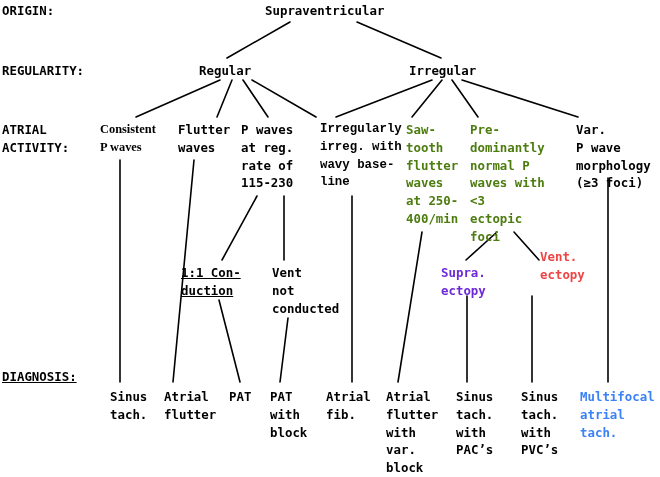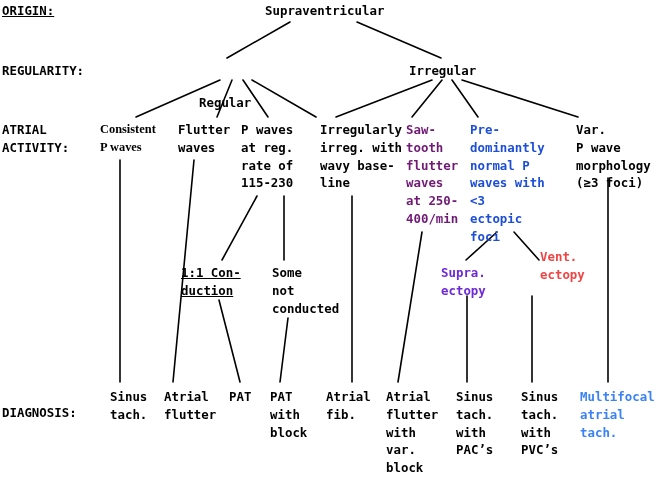--- a/index.html
+++ b/index.html
@@ -63,62 +63,62 @@
       <line x1="422" y1="232" x2="398" y2="382" stroke="#000000" stroke-width="1.6" stroke-linecap="round"></line>
       <line x1="497" y1="232" x2="466" y2="260" stroke="#000000" stroke-width="1.6" stroke-linecap="round"></line>
       <line x1="514" y1="232" x2="539" y2="260" stroke="#000000" stroke-width="1.6" stroke-linecap="round"></line>
       <line x1="608" y1="178" x2="608" y2="382" stroke="#000000" stroke-width="1.6" stroke-linecap="round"></line>
       <line x1="219" y1="300" x2="240" y2="382" stroke="#000000" stroke-width="1.6" stroke-linecap="round"></line>
       <line x1="288" y1="318" x2="280" y2="382" stroke="#000000" stroke-width="1.6" stroke-linecap="round"></line>
       <line x1="467" y1="296" x2="467" y2="382" stroke="#000000" stroke-width="1.6" stroke-linecap="round"></line>
       <line x1="532" y1="296" x2="532" y2="382" stroke="#000000" stroke-width="1.6" stroke-linecap="round"></line>
     </svg>
   <div id="labels-layer">
-      <div class="rowlabel" style="left: 2px; top: 2px; text-decoration: underline;">ORIGIN:</div>
+      <div class="rowlabel" style="left: 2px; top: 2px;">ORIGIN:</div>
       <div class="rowlabel" style="left: 2px; top: 62px; text-align: center;">REGULARITY:</div>
       <div class="rowlabel" style="left: 2px; top: 121px;">ATRIAL</div>
       <div class="rowlabel" style="left: 2px; top: 139px;">ACTIVITY:</div>
-      <div class="rowlabel" style="left: 2px; top: 404px;">DIAGNOSIS:</div>
+      <div class="rowlabel" style="left: 2px; top: 368px; text-decoration: underline;">DIAGNOSIS:</div>
     </div>
   <div id="nodes-layer">
       <div class="node" style="left: 265px; top: 2px; color: rgb(0, 0, 0);">Supraventricular</div>
-      <div class="node" style="left: 199px; top: 62px; color: rgb(0, 0, 0); margin-top: 32px;">Regular</div>
+      <div class="node" style="left: 199px; top: 62px; color: rgb(0, 0, 0);">Regular</div>
       <div class="node" style="left: 409px; top: 62px; color: rgb(0, 0, 0);">Irregular</div>
       <div class="node" style="left: 100px; top: 121px; color: rgb(0, 0, 0); font-family: Liberation Serif, serif;">Consistent
 P waves</div>
       <div class="node" style="left: 178px; top: 121px; color: rgb(0, 0, 0);">Flutter
 waves</div>
       <div class="node" style="left: 241px; top: 121px; color: rgb(0, 0, 0);">P waves
 at reg.
 rate of
 115-230</div>
-      <div class="node" style="left: 320px; top: 121px; color: rgb(0, 0, 0);">Irregularly
+      <div class="node" style="left: 320px; top: 121px; color: rgb(0, 0, 0); font-family: Liberation Mono, monospace;">Irregularly
 irreg. with
 wavy base-
 line</div>
-      <div class="node" style="left: 406px; top: 121px; color: #701a75;">Saw-
+      <div class="node" style="left: 406px; top: 121px; color: #4d7c0f;">Saw-
 tooth
 flutter
 waves
 at 250-
 400/min</div>
-      <div class="node" style="left: 470px; top: 121px; color: #1d4ed8;">Pre-
+      <div class="node" style="left: 470px; top: 121px; color: #4d7c0f;">Pre-
 dominantly
 normal P
 waves with
 &lt;3
 ectopic
 foci</div>
       <div class="node" style="left: 576px; top: 121px; color: rgb(0, 0, 0);">Var.
 P wave
 morphology
 (≥3 foci)</div>
       <div class="node" style="left: 181px; top: 264px; color: rgb(0, 0, 0); text-decoration: underline;">1:1 Con-
 duction</div>
-      <div class="node" style="left: 272px; top: 264px; color: rgb(0, 0, 0);">Some
+      <div class="node" style="left: 272px; top: 264px; color: rgb(0, 0, 0);">Vent
 not
 conducted</div>
       <div class="node" style="left: 441px; top: 264px; color: #6d28d9;">Supra.
 ectopy</div>
       <div class="node" style="left: 516px; top: 248px; color: #ef4444; margin-left: 24px;">Vent.
 ectopy</div>
       <div class="node" style="left: 110px; top: 388px; color: rgb(0, 0, 0);">Sinus
 tach.</div>
       <div class="node" style="left: 164px; top: 388px; color: rgb(0, 0, 0);">Atrial
 flutter</div>

